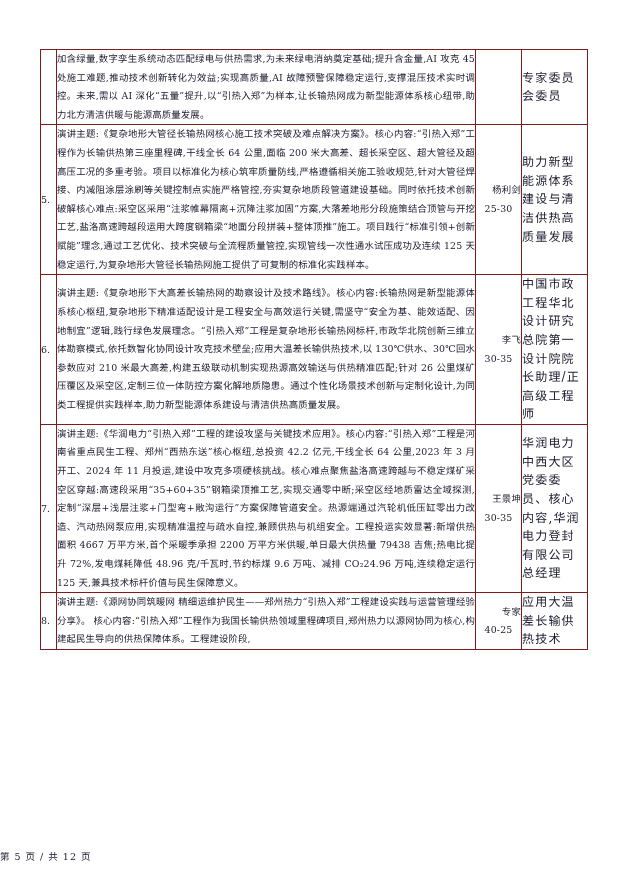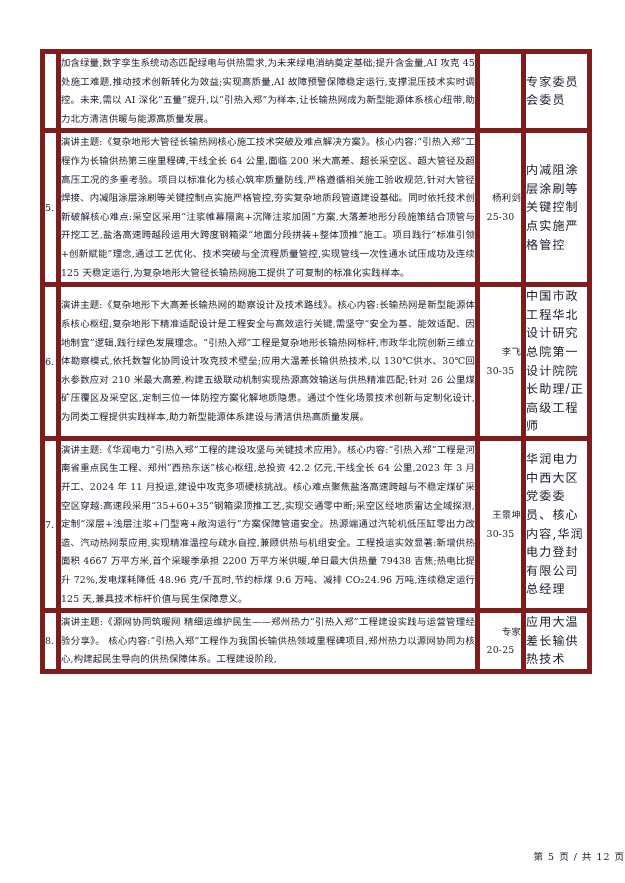--- a/index.html
+++ b/index.html
@@ -25,21 +25,21 @@
   }
   .doc-table {
     position: absolute;
     left: 40px;
     top: 49px;
     width: 547px;
     border-collapse: collapse;
     table-layout: fixed;
   }
   .doc-table td {
-    border: 5px solid #7f1d1d;
+    border: 1px solid #7f1d1d;
     vertical-align: middle;
     padding: 0;
   }
   col.c-idx   { width: 16px; }
   col.c-body  { width: 419px; }
   col.c-name  { width: 46px; }
   col.c-org   { width: 66px; }
 
   .cell-idx {
     text-align: left;
@@ -74,21 +74,21 @@
     line-height: 18.6px;
     letter-spacing: 1.2px;
     text-align: left;
     color: #1a1a2e;
   }
   .footer {
     position: absolute;
     left: 0;
     top: 849px;
     width: 625px;
-    text-align: right;
+    text-align: left;
     font-size: 9.5px;
     letter-spacing: 1px;
     color: #1a1a2e;
   }
 </style>
 </head>
 <body>
 
 <div class="page">
 
@@ -111,21 +111,21 @@
         <td class="cell-org">专家委员会委员</td>
       </tr>
 
       <tr>
         <td class="cell-idx">5.</td>
         <td class="cell-body">演讲主题:《复杂地形大管径长输热网核心施工技术突破及难点解决方案》。核心内容:“引热入郑”工程作为长输供热第三座里程碑,干线全长 64 公里,面临 200 米大高差、超长采空区、超大管径及超高压工况的多重考验。项目以标准化为核心筑牢质量防线,严格遵循相关施工验收规范,针对大管径焊接、内减阻涂层涂刷等关键控制点实施严格管控,夯实复杂地质段管道建设基础。同时依托技术创新破解核心难点:采空区采用“注浆帷幕隔离+沉降注浆加固”方案,大落差地形分段施策结合顶管与开挖工艺,盐洛高速跨越段运用大跨度钢箱梁“地面分段拼装+整体顶推”施工。项目践行“标准引领+创新赋能”理念,通过工艺优化、技术突破与全流程质量管控,实现管线一次性通水试压成功及连续 125 天稳定运行,为复杂地形大管径长输热网施工提供了可复制的标准化实践样本。</td>
         <td class="cell-name">
           <span class="nm">杨利剑</span>
           <span class="ag">25-30</span>
         </td>
-        <td class="cell-org">内减阻涂层涂刷等关键控制点实施严格管控</td>
+        <td class="cell-org">助力新型能源体系建设与清洁供热高质量发展</td>
       </tr>
 
       <tr>
         <td class="cell-idx">6.</td>
         <td class="cell-body">演讲主题:《复杂地形下大高差长输热网的勘察设计及技术路线》。核心内容:长输热网是新型能源体系核心枢纽,复杂地形下精准适配设计是工程安全与高效运行关键,需坚守“安全为基、能效适配、因地制宜”逻辑,践行绿色发展理念。“引热入郑”工程是复杂地形长输热网标杆,市政华北院创新三维立体勘察模式,依托数智化协同设计攻克技术壁垒;应用大温差长输供热技术,以 130℃供水、30℃回水参数应对 210 米最大高差,构建五级联动机制实现热源高效输送与供热精准匹配;针对 26 公里煤矿压覆区及采空区,定制三位一体防控方案化解地质隐患。通过个性化场景技术创新与定制化设计,为同类工程提供实践样本,助力新型能源体系建设与清洁供热高质量发展。</td>
         <td class="cell-name">
           <span class="nm">李飞</span>
           <span class="ag">30-35</span>
         </td>
         <td class="cell-org">中国市政工程华北设计研究总院第一设计院院长助理/正高级工程师</td>
@@ -139,21 +139,21 @@
           <span class="ag">30-35</span>
         </td>
         <td class="cell-org">华润电力中西大区党委委员、核心内容,华润电力登封有限公司总经理</td>
       </tr>
 
       <tr>
         <td class="cell-idx">8.</td>
         <td class="cell-body">演讲主题:《源网协同筑暖网 精细运维护民生——郑州热力“引热入郑”工程建设实践与运营管理经验分享》。 核心内容:“引热入郑”工程作为我国长输供热领域里程碑项目,郑州热力以源网协同为核心,构建起民生导向的供热保障体系。工程建设阶段,</td>
         <td class="cell-name">
           <span class="nm">专家</span>
-          <span class="ag">20-25</span>
+          <span class="ag">40-25</span>
         </td>
         <td class="cell-org">应用大温差长输供热技术</td>
       </tr>
 
     </tbody>
   </table>
 
   <div class="footer">第 5 页 / 共 12 页</div>
 
 </div>

